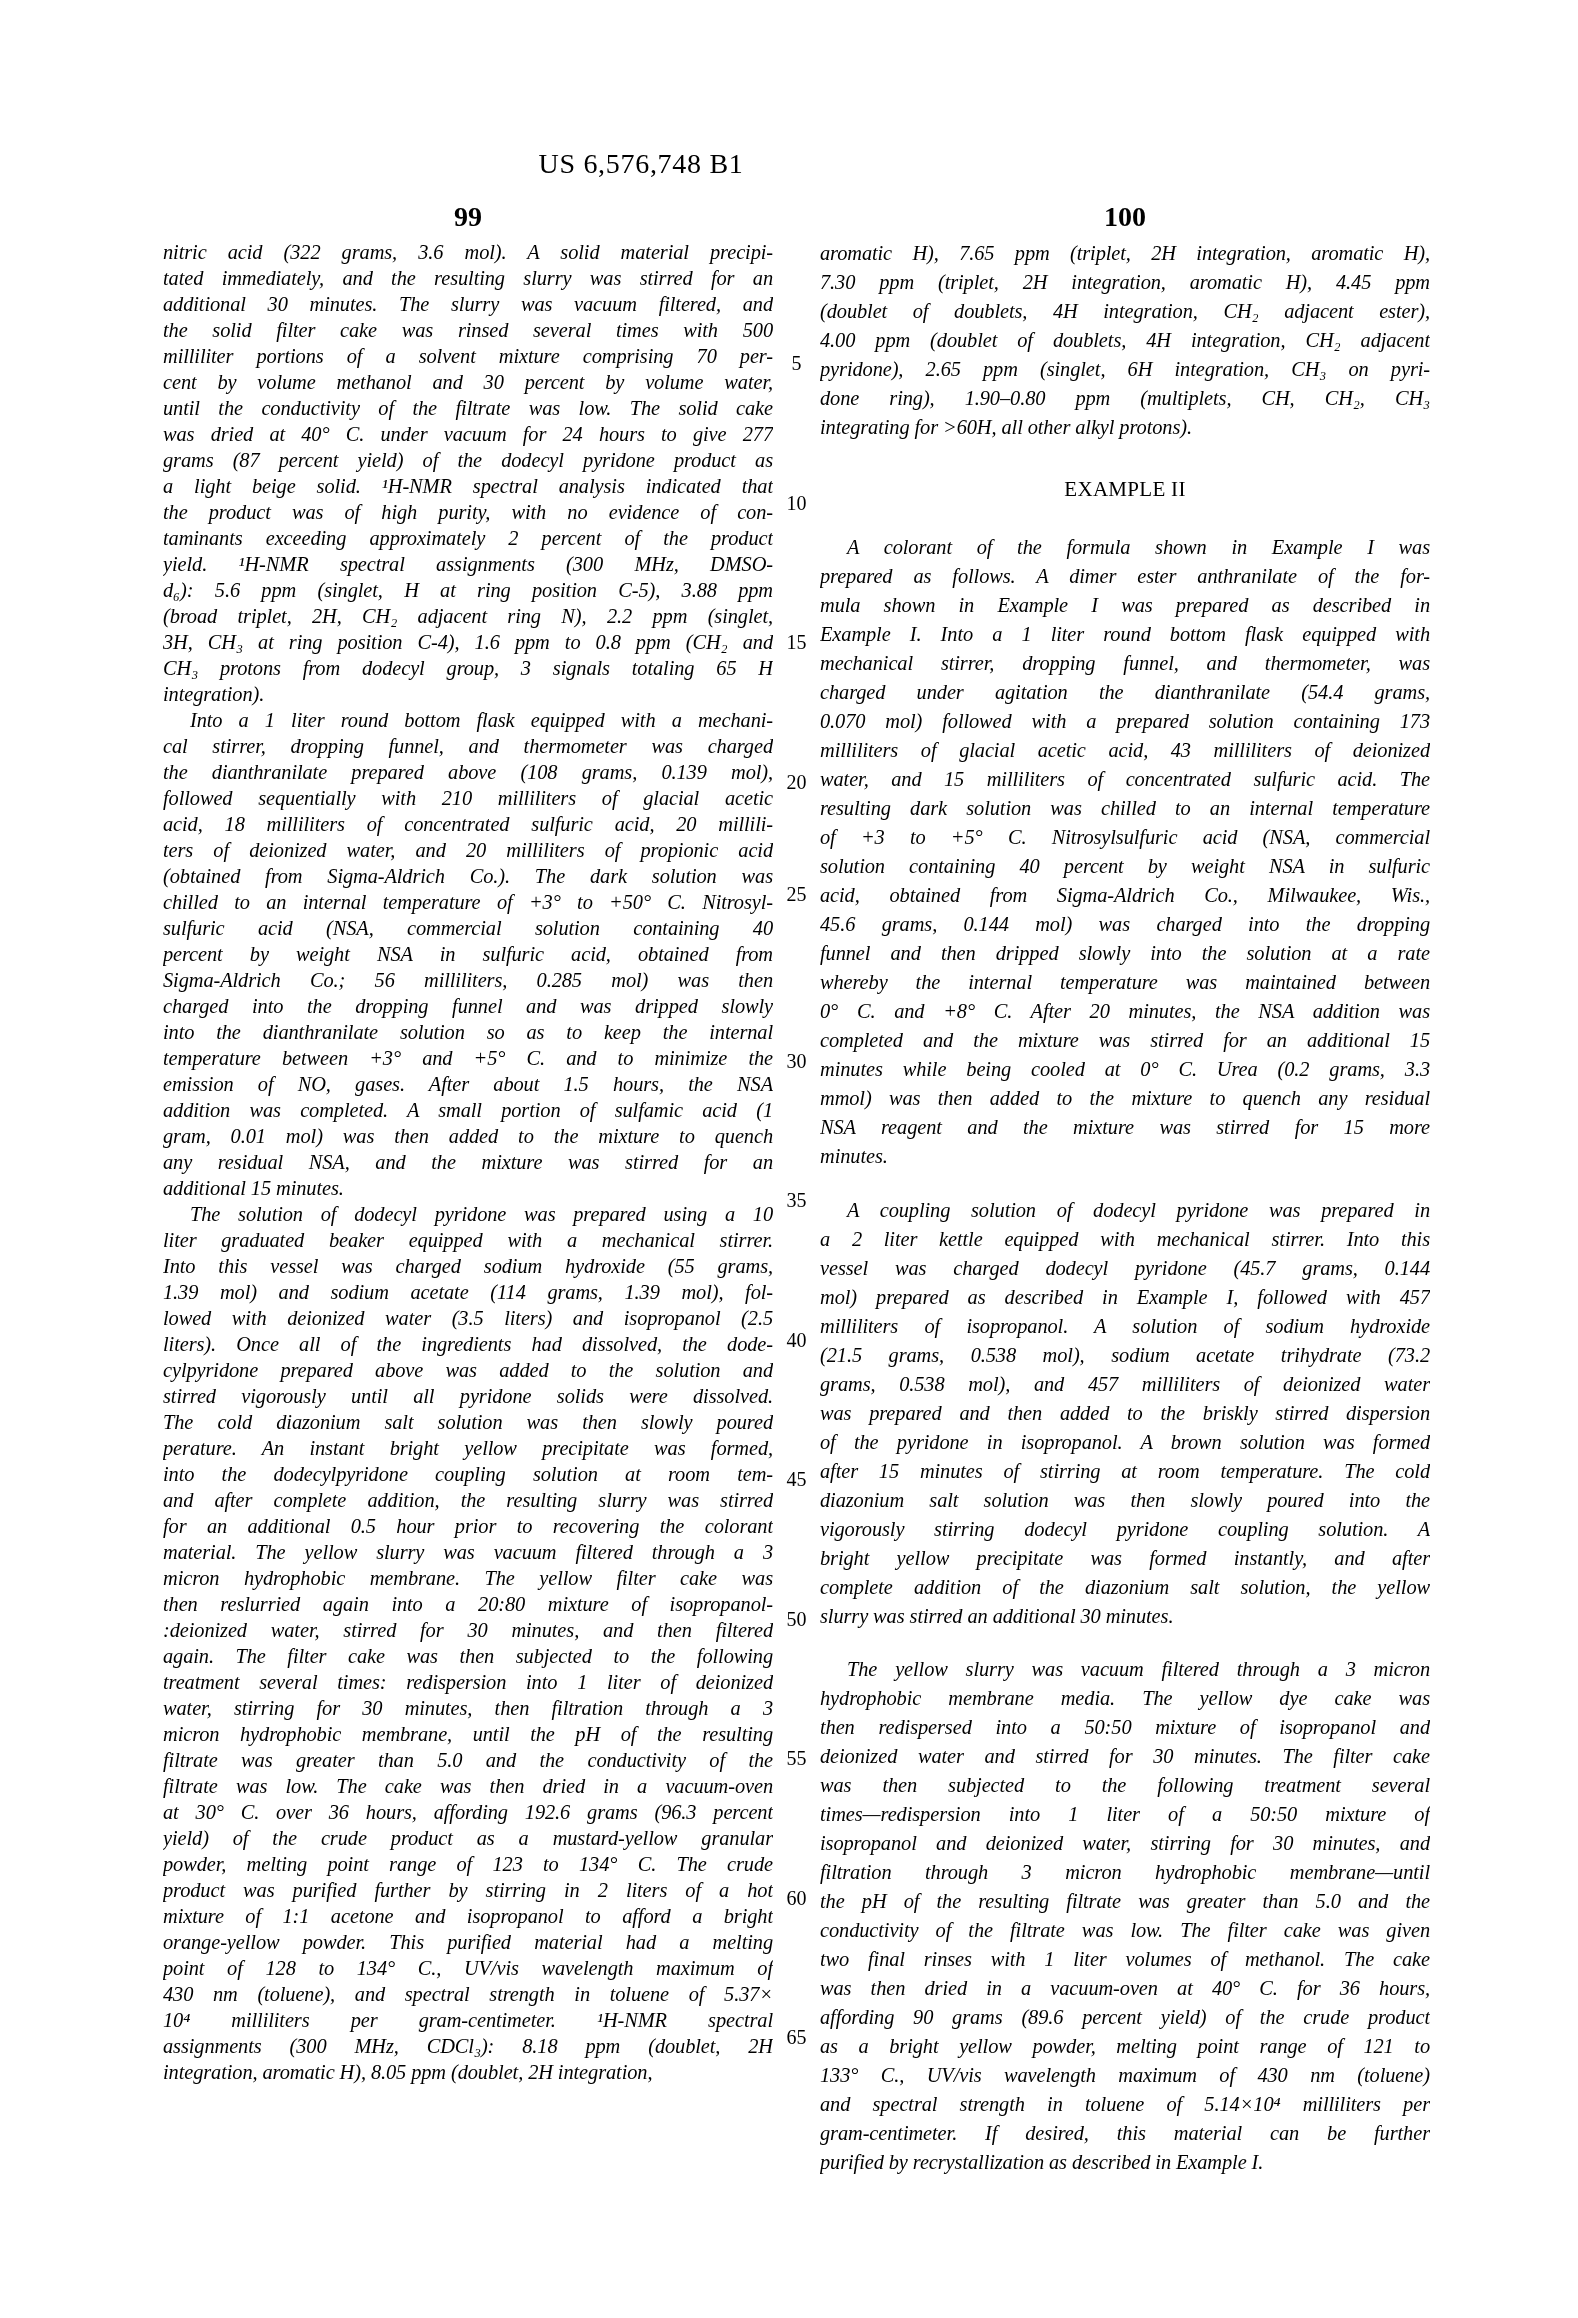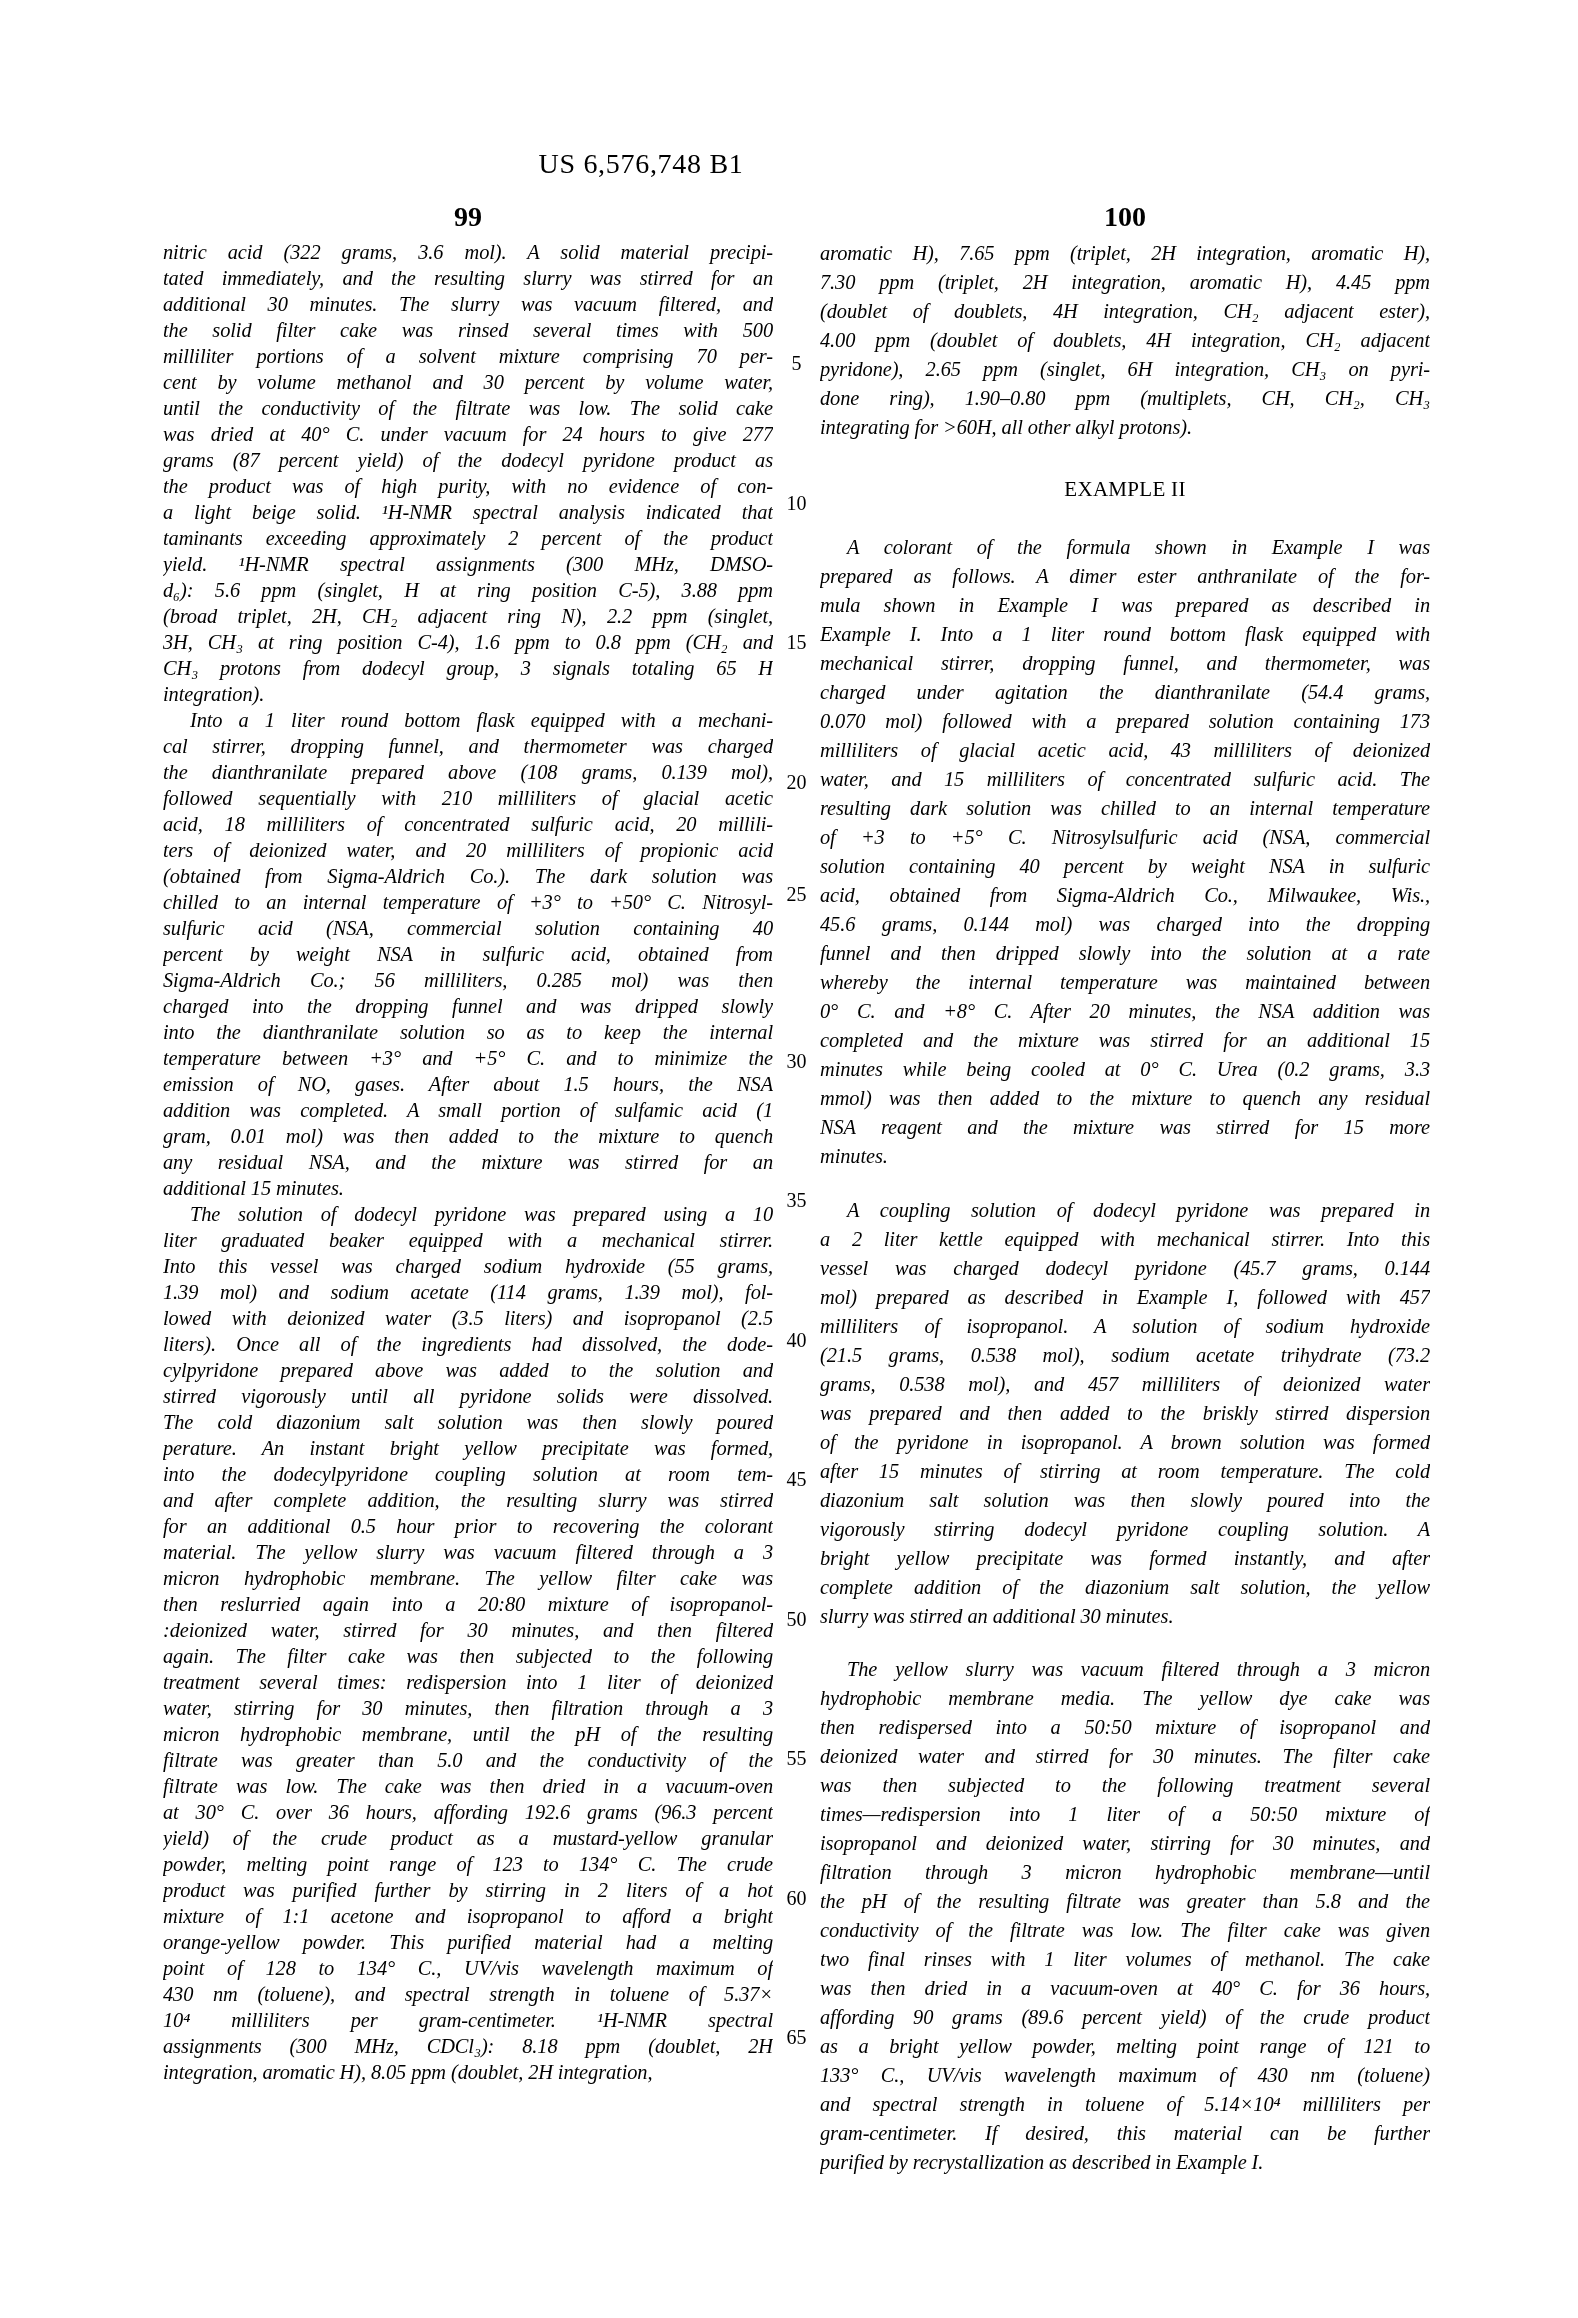--- a/index.html
+++ b/index.html
@@ -88,22 +88,22 @@
       <div class="para">
         <div class="tline">nitric acid (322 grams, 3.6 mol). A solid material precipi-</div>
         <div class="tline">tated immediately, and the resulting slurry was stirred for an</div>
         <div class="tline">additional 30 minutes. The slurry was vacuum filtered, and</div>
         <div class="tline">the solid filter cake was rinsed several times with 500</div>
         <div class="tline">milliliter portions of a solvent mixture comprising 70 per-</div>
         <div class="tline">cent by volume methanol and 30 percent by volume water,</div>
         <div class="tline">until the conductivity of the filtrate was low. The solid cake</div>
         <div class="tline">was dried at 40° C. under vacuum for 24 hours to give 277</div>
         <div class="tline">grams (87 percent yield) of the dodecyl pyridone product as</div>
+        <div class="tline">a light beige solid. ¹H-NMR spectral analysis indicated that</div>
         <div class="tline">the product was of high purity, with no evidence of con-</div>
-        <div class="tline">a light beige solid. ¹H-NMR spectral analysis indicated that</div>
         <div class="tline">taminants exceeding approximately 2 percent of the product</div>
         <div class="tline">yield. ¹H-NMR spectral assignments (300 MHz, DMSO-</div>
         <div class="tline">d₆): 5.6 ppm (singlet, H at ring position C-5), 3.88 ppm</div>
         <div class="tline">(broad triplet, 2H, CH₂ adjacent ring N), 2.2 ppm (singlet,</div>
         <div class="tline">3H, CH₃ at ring position C-4), 1.6 ppm to 0.8 ppm (CH₂ and</div>
         <div class="tline">CH₃ protons from dodecyl group, 3 signals totaling 65 H</div>
         <div class="tline last">integration).</div>
       </div>
       <div class="para">
         <div class="tline first">Into a 1 liter round bottom flask equipped with a mechani-</div>
@@ -218,21 +218,21 @@
       </div>
       <div class="para">
         <div class="tline first">The yellow slurry was vacuum filtered through a 3 micron</div>
         <div class="tline">hydrophobic membrane media. The yellow dye cake was</div>
         <div class="tline">then redispersed into a 50:50 mixture of isopropanol and</div>
         <div class="tline">deionized water and stirred for 30 minutes. The filter cake</div>
         <div class="tline">was then subjected to the following treatment several</div>
         <div class="tline">times—redispersion into 1 liter of a 50:50 mixture of</div>
         <div class="tline">isopropanol and deionized water, stirring for 30 minutes, and</div>
         <div class="tline">filtration through 3 micron hydrophobic membrane—until</div>
-        <div class="tline">the pH of the resulting filtrate was greater than 5.8 and the</div>
+        <div class="tline">the pH of the resulting filtrate was greater than 5.0 and the</div>
         <div class="tline">conductivity of the filtrate was low. The filter cake was given</div>
         <div class="tline">two final rinses with 1 liter volumes of methanol. The cake</div>
         <div class="tline">was then dried in a vacuum-oven at 40° C. for 36 hours,</div>
         <div class="tline">affording 90 grams (89.6 percent yield) of the crude product</div>
         <div class="tline">as a bright yellow powder, melting point range of 121 to</div>
         <div class="tline">133° C., UV/vis wavelength maximum of 430 nm (toluene)</div>
         <div class="tline">and spectral strength in toluene of 5.14×10⁴ milliliters per</div>
         <div class="tline">gram-centimeter. If desired, this material can be further</div>
         <div class="tline last">purified by recrystallization as described in Example I.</div>
       </div>

